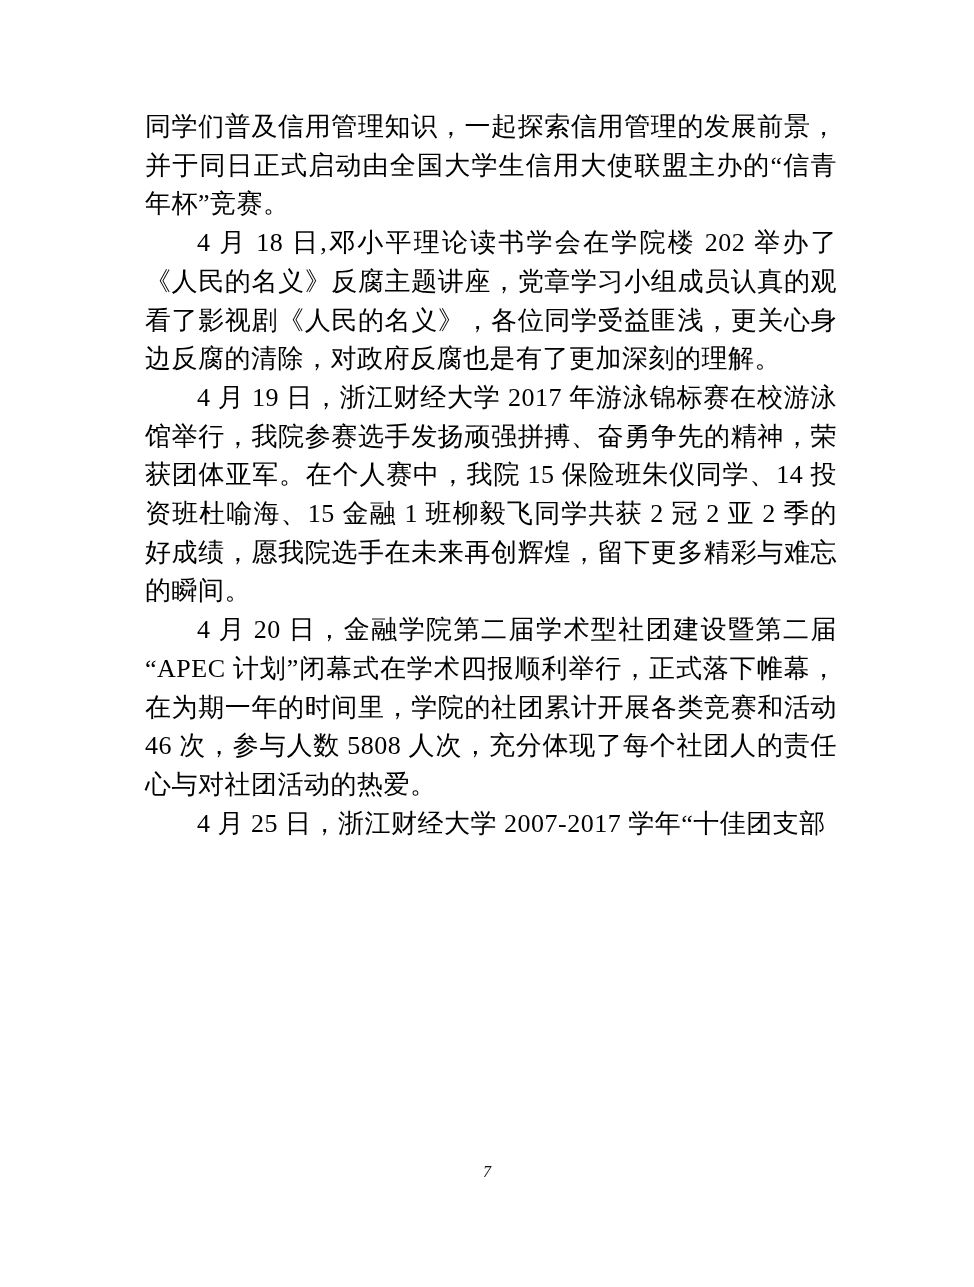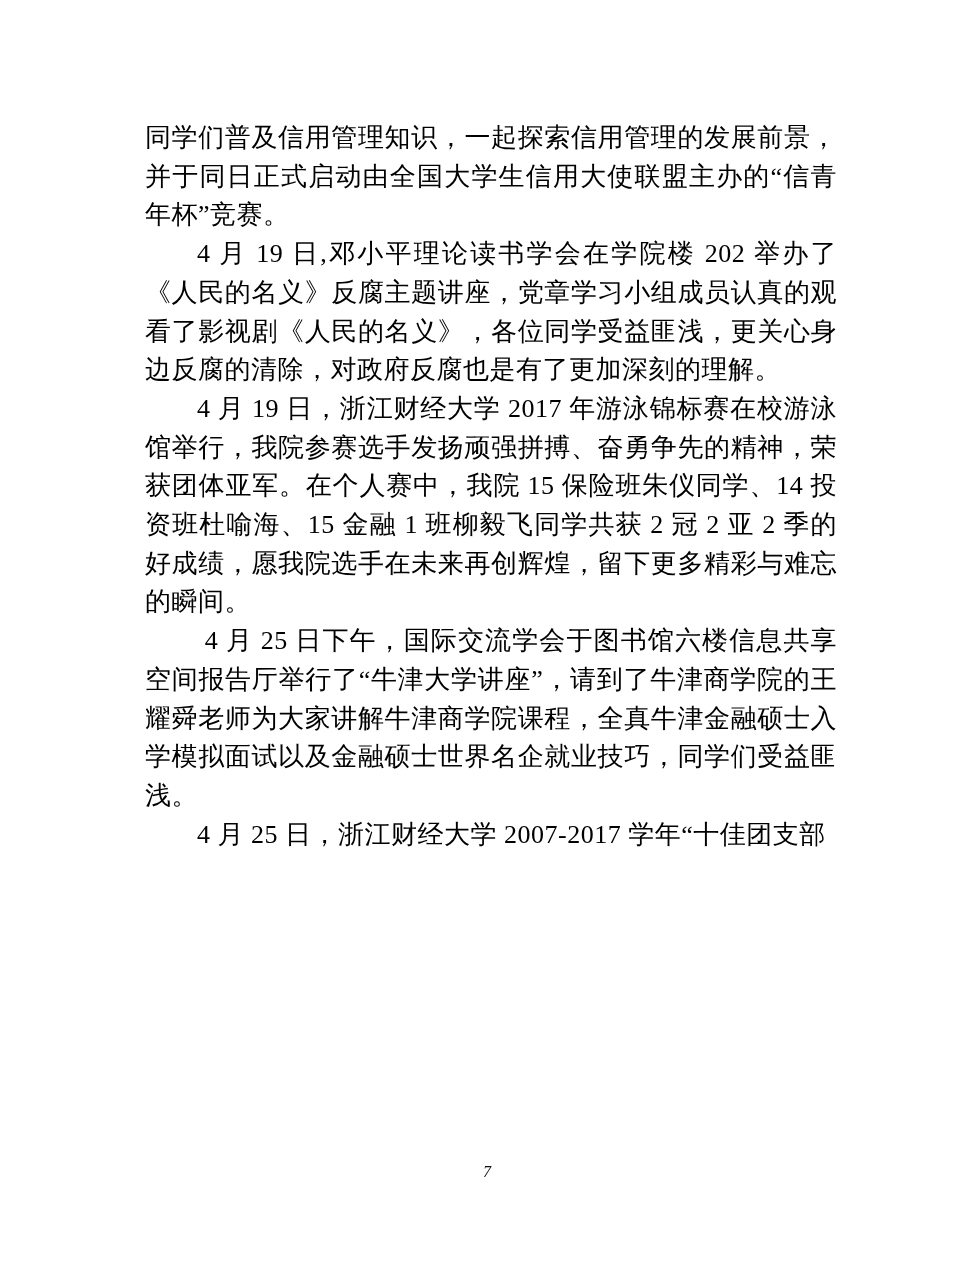--- a/index.html
+++ b/index.html
@@ -12,21 +12,21 @@
     width: 974px;
     height: 1287px;
     background: #ffffff;
     overflow: hidden;
     font-family: "Liberation Serif", "DejaVu Serif", serif;
     color: #000000;
   }
   .content {
     position: absolute;
     left: 145px;
-    top: 119px;
+    top: 108px;
     width: 692px;
   }
   .para {
     margin: 0;
     font-size: 26px;
     line-height: 38.7px;
     letter-spacing: 0.5px;
     text-align: justify;
     text-justify: inter-ideograph;
     word-break: break-all;
@@ -51,21 +51,21 @@
     color: #111111;
     font-family: "Liberation Serif", "DejaVu Serif", serif;
   }
 </style>
 </head>
 <body>
 
 <div class="page">
   <div class="content">
     <p class="para">同学们普及信用管理知识，一起探索信用管理的发展前景，并于同日正式启动由全国大学生信用大使联盟主办的“信青年杯”竞赛。</p>
-    <p class="para indent">4 月 19 日,邓小平理论读书学会在学院楼 202 举办了《人民的名义》反腐主题讲座，党章学习小组成员认真的观看了影视剧《人民的名义》，各位同学受益匪浅，更关心身边反腐的清除，对政府反腐也是有了更加深刻的理解。</p>
+    <p class="para indent">4 月 18 日,邓小平理论读书学会在学院楼 202 举办了《人民的名义》反腐主题讲座，党章学习小组成员认真的观看了影视剧《人民的名义》，各位同学受益匪浅，更关心身边反腐的清除，对政府反腐也是有了更加深刻的理解。</p>
     <p class="para indent">4 月 19 日，浙江财经大学 2017 年游泳锦标赛在校游泳馆举行，我院参赛选手发扬顽强拼搏、奋勇争先的精神，荣获团体亚军。在个人赛中，我院 15 保险班朱仪同学、14 投资班杜喻海、15 金融 1 班柳毅飞同学共获 2 冠 2 亚 2 季的好成绩，愿我院选手在未来再创辉煌，留下更多精彩与难忘的瞬间。</p>
-    <p class="para indent-wide">4 月 25 日下午，国际交流学会于图书馆六楼信息共享空间报告厅举行了“牛津大学讲座”，请到了牛津商学院的王耀舜老师为大家讲解牛津商学院课程，全真牛津金融硕士入学模拟面试以及金融硕士世界名企就业技巧，同学们受益匪浅。</p>
+    <p class="para indent">4 月 20 日，金融学院第二届学术型社团建设暨第二届“APEC 计划”闭幕式在学术四报顺利举行，正式落下帷幕，在为期一年的时间里，学院的社团累计开展各类竞赛和活动 46 次，参与人数 5808 人次，充分体现了每个社团人的责任心与对社团活动的热爱。</p>
     <p class="para indent">4 月 25 日，浙江财经大学 2007-2017 学年“十佳团支部</p>
   </div>
   <div class="footer">
     <span class="page-number">7</span>
   </div>
 </div>
 
 </body></html>

